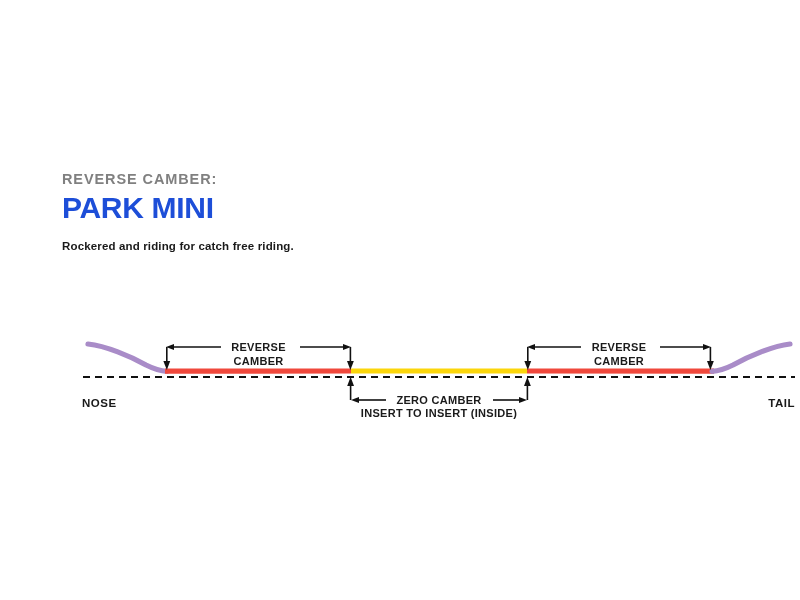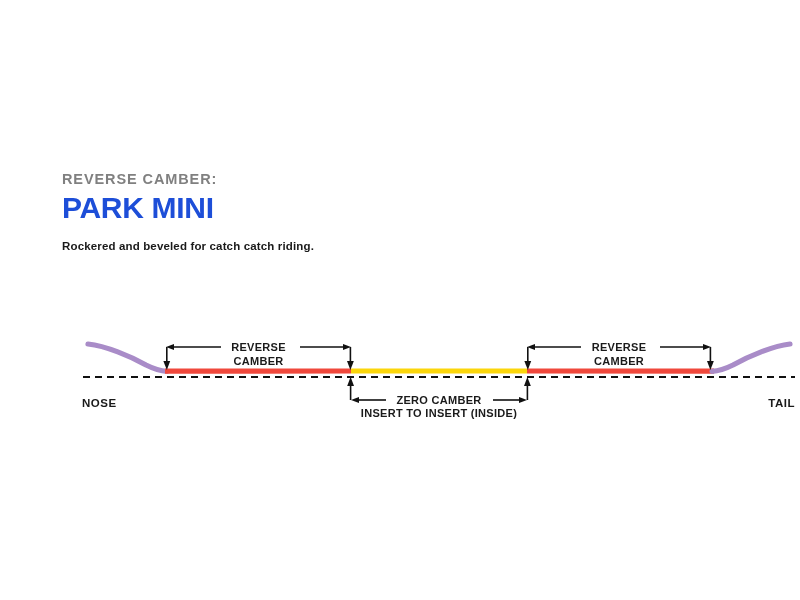--- a/index.html
+++ b/index.html
@@ -88,21 +88,21 @@
   }
 </style>
 </head>
 <body>
 
 <div id="page">
 
   <div class="header">
     <div class="eyebrow">REVERSE CAMBER:</div>
     <h1 class="title">PARK MINI</h1>
-    <p class="subtitle">Rockered and beveled for catch catch riding.</p>
+    <p class="subtitle">Rockered and riding for catch free riding.</p>
   </div>
 
   <div class="diagram">
     <svg width="800" height="115" viewBox="0 0 800 115" xmlns="http://www.w3.org/2000/svg">
 
       <line x1="45" y1="57" x2="757" y2="57" stroke="#111111" stroke-width="2" stroke-dasharray="7 5" stroke-linecap="butt"></line>
 
       <path d="M 50 24 C 68 26 92 36 108 45 C 117 49.5 123 51 129 51.3" fill="none" stroke="#a98cc8" stroke-width="5.2" stroke-linecap="round"></path>
 
       <path d="M 127 51.2 L 313 51.0" fill="none" stroke="#f0483c" stroke-width="5.2" stroke-linecap="butt"></path>

